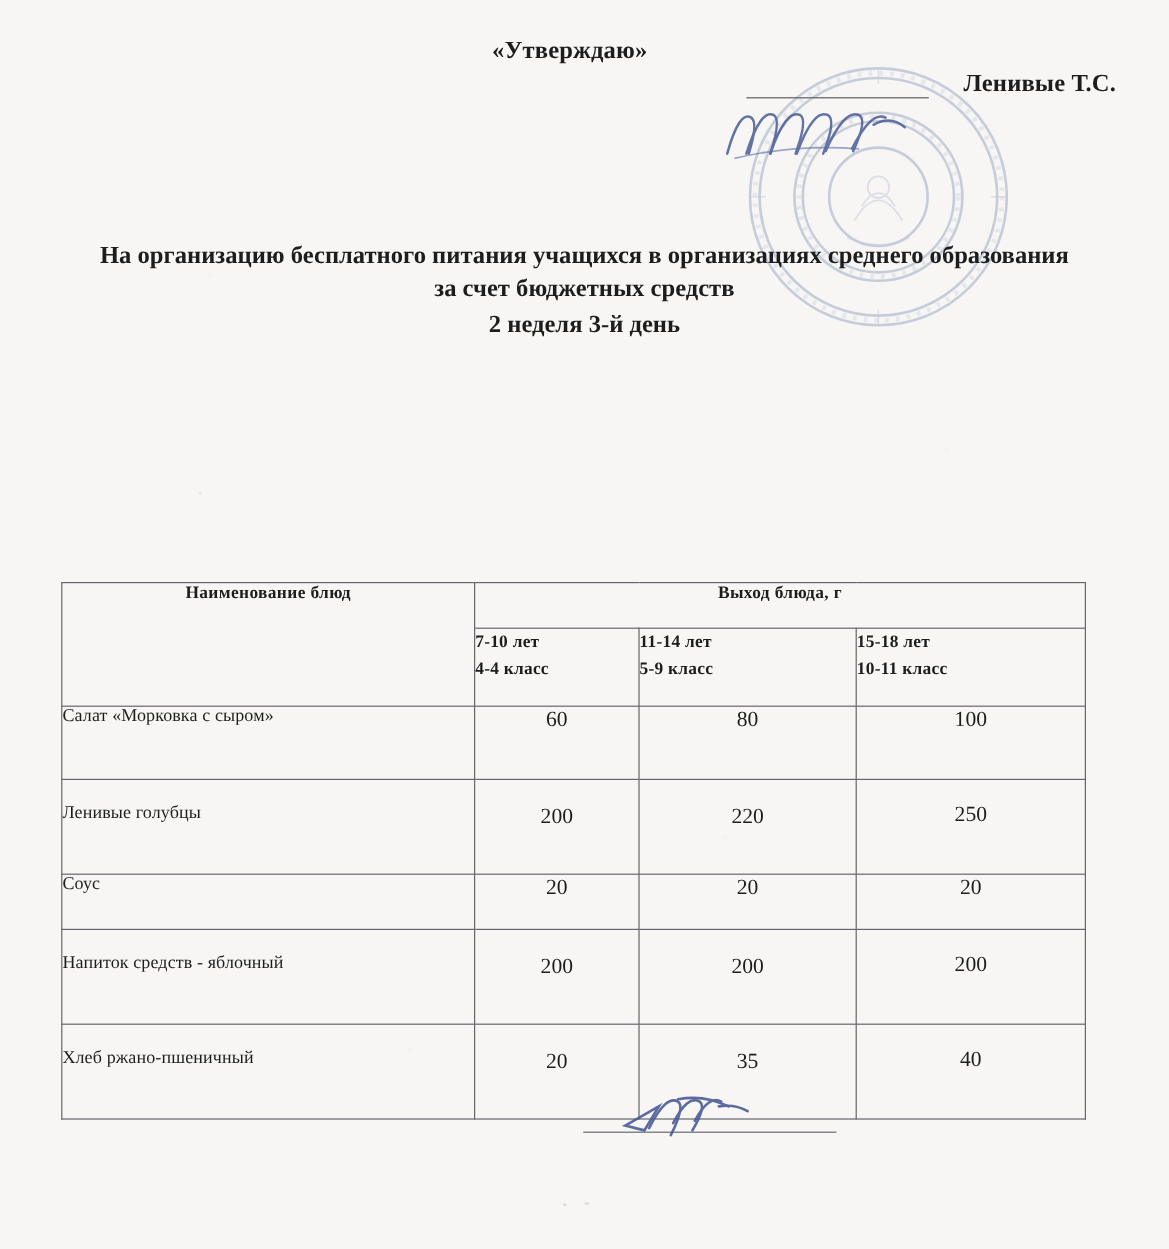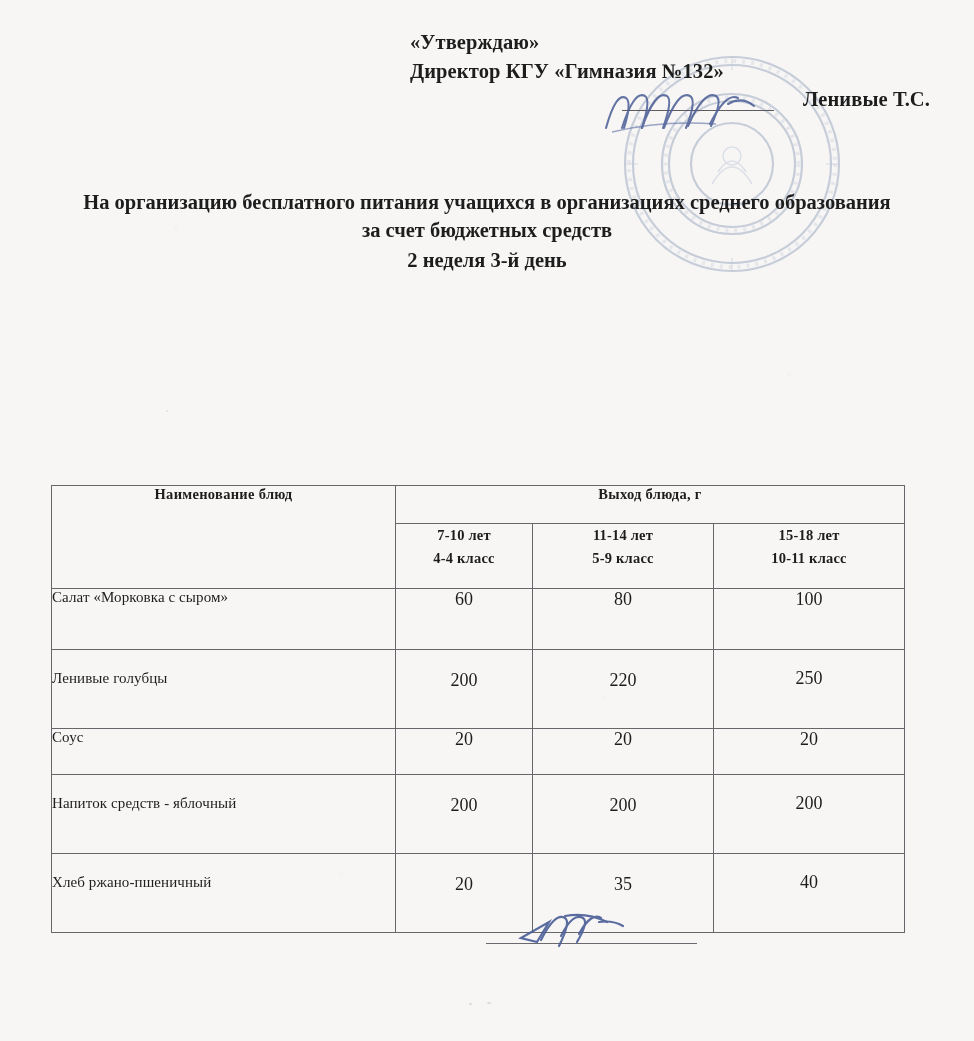--- a/index.html
+++ b/index.html
@@ -99,20 +99,21 @@
     font-size: 22px;
     font-weight: bold;
     letter-spacing: 0.4px;
     margin-bottom: 7px;
   }
   .doc-subtitle {
     font-size: 20.5px;
     font-weight: bold;
     line-height: 1.37;
     padding: 0 74px;
+    margin-top: 11px;
   }
   .doc-dayline {
     font-size: 20.5px;
     font-weight: bold;
     margin-top: 5px;
   }
 
   
   .menu-table-wrap {
     position: absolute;
@@ -147,21 +148,21 @@
   }
   th.hdr-span {
     text-align: center;
     vertical-align: middle;
     font-size: 14.5px;
     font-weight: bold;
     height: 37px;
     letter-spacing: 0.3px;
   }
   th.hdr-age {
-    text-align: center;
+    text-align: left;
     vertical-align: middle;
     font-size: 14.5px;
     font-weight: bold;
     height: 64px;
     line-height: 1.62;
     letter-spacing: 0.2px;
   }
   td.dish-name {
     font-size: 15px;
     padding: 5px 0 0 7px;
@@ -249,21 +250,20 @@
 
     <g stroke="#9aa8c0" stroke-width="4" opacity="0.38" stroke-dasharray="3 6">
       <circle cx="112" cy="112" r="103" fill="none"></circle>
       <circle cx="112" cy="112" r="66.5" fill="none"></circle>
     </g>
   </svg>
 </div>
 
 <div class="approval-block">
   <div class="approval-line">«Утверждаю»</div>
-  <div class="approval-line">Директор КГУ «Гимназия №132»</div>
   <div class="director-sig-row">
     <span class="director-sig-name">Ленивые Т.С.</span>
     <span class="director-sig-rule"></span>
   </div>
 </div>
 
 <div class="director-scrawl">
   <svg viewBox="0 0 180 52" xmlns="http://www.w3.org/2000/svg">
     <g fill="none" stroke="#4a5d96" stroke-width="2.1" stroke-linecap="round" opacity="0.85">
       <path d="M8 44 q10 -36 20 -30 q6 4 -2 30"></path>

